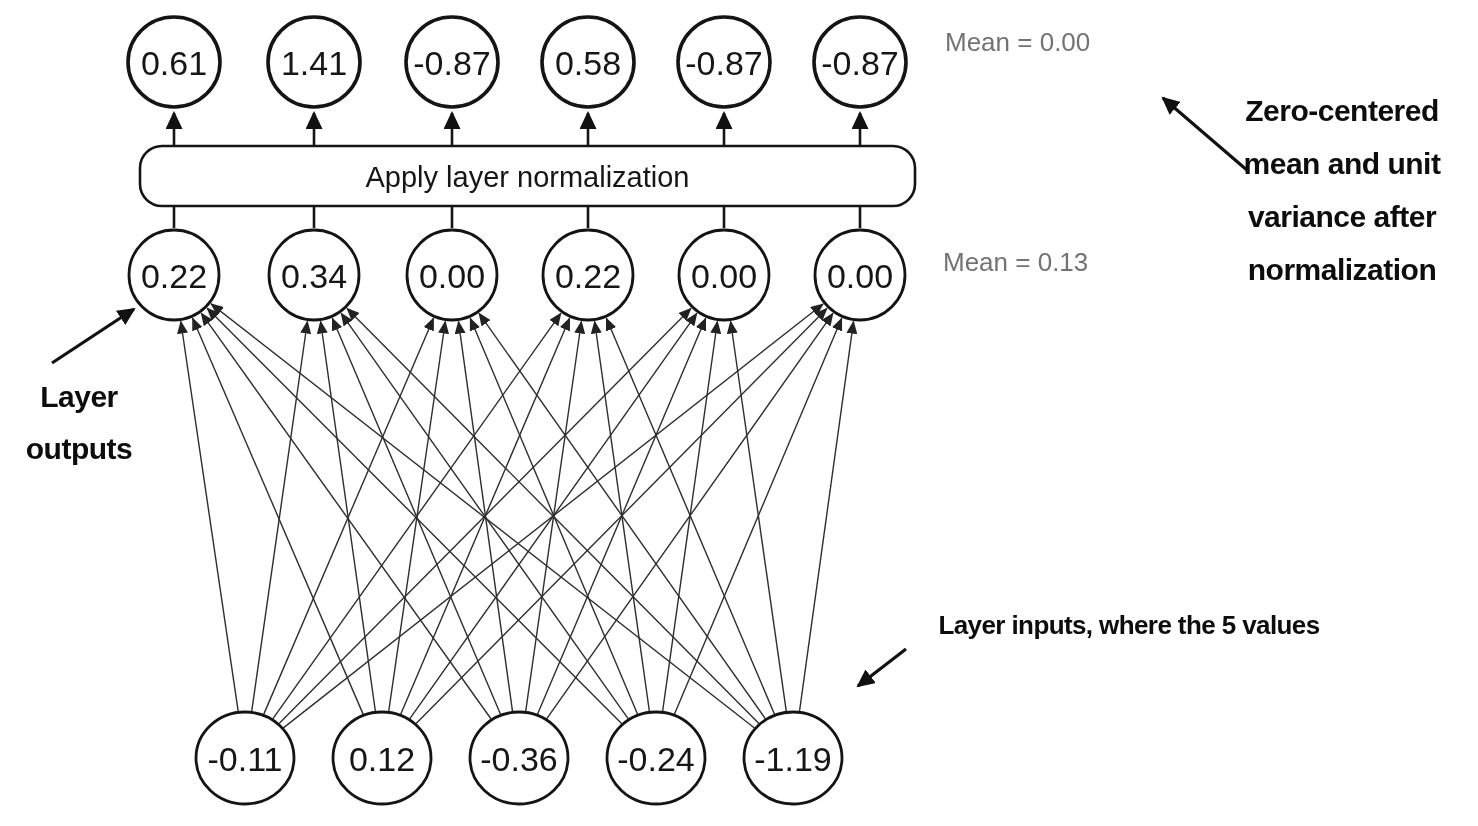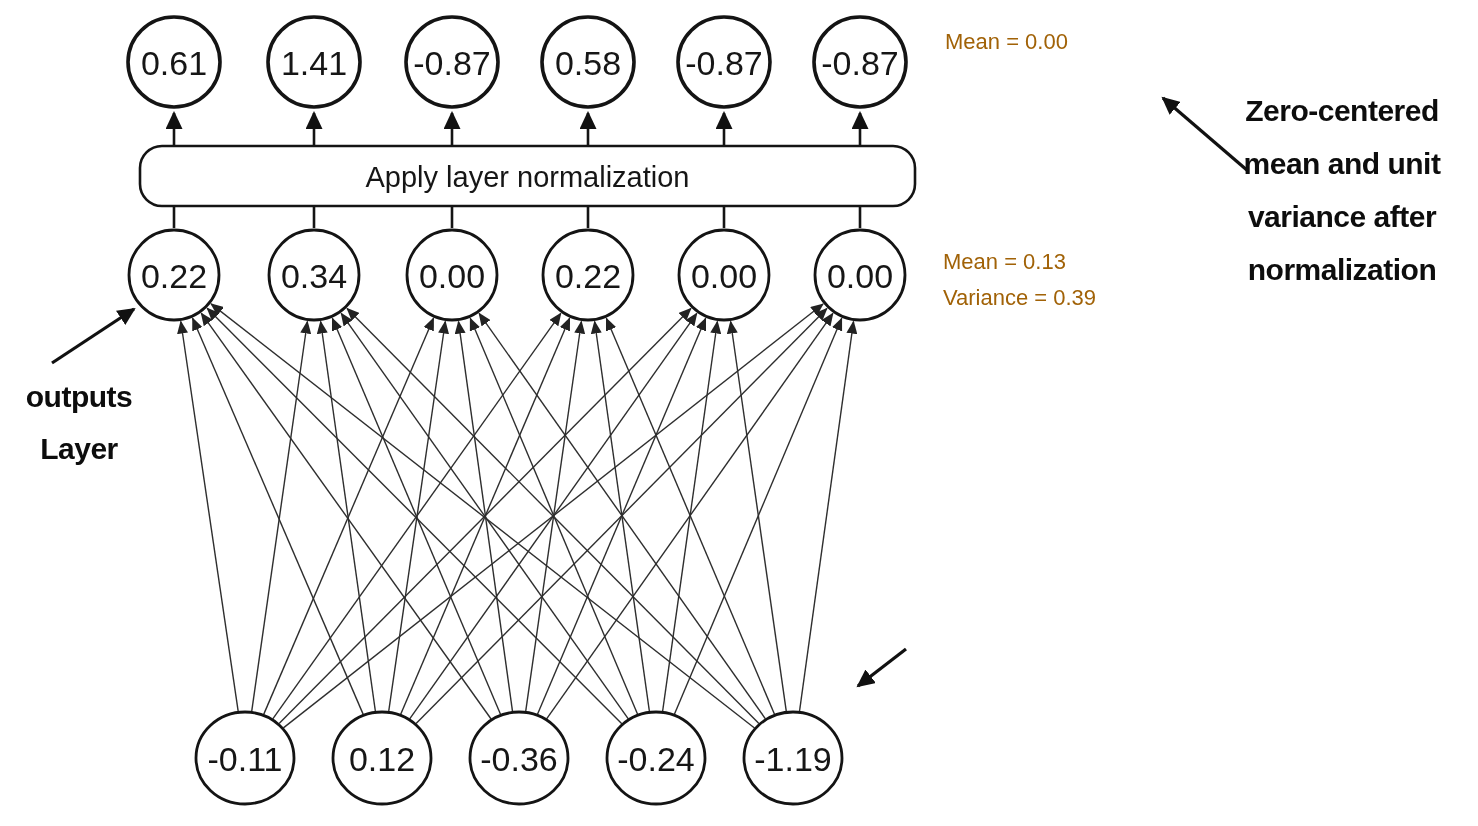--- a/index.html
+++ b/index.html
@@ -3,21 +3,21 @@
 <meta charset="utf-8">
 <style>
   html,body{margin:0;padding:0;background:#ffffff;}
   .stage{
     position:relative;width:1478px;height:826px;background:#ffffff;
     font-family:"Liberation Sans", sans-serif;color:#141414;overflow:hidden;
   }
   .stage svg{position:absolute;left:0;top:0;}
   svg text{font-family:"Liberation Sans", sans-serif;fill:#161616;}
   .stats{
-    position:absolute;font-size:22px;line-height:36px;color:#a16207;
+    position:absolute;font-size:26px;line-height:36px;color:#737373;
     white-space:nowrap;
   }
   .heavy{
     position:absolute;font-weight:bold;color:#0d0d0d;text-align:center;
     white-space:nowrap;
   }
   #zc{left:1188px;top:84px;width:308px;font-size:30px;line-height:53px;letter-spacing:-0.5px;}
   #lo{left:0px;top:371px;width:158px;font-size:30px;line-height:52px;letter-spacing:-0.5px;}
   #li{left:898px;top:599px;width:462px;font-size:26px;line-height:53px;letter-spacing:-0.6px;}
 </style>
@@ -159,33 +159,33 @@
         <line x1="52" y1="363" x2="134" y2="309" stroke="#111111" stroke-width="3.2" marker-end="url(#ah-b)"></line>
         <line x1="1248" y1="171" x2="1163" y2="98" stroke="#111111" stroke-width="3.2" marker-end="url(#ah-b)"></line>
         <line x1="906" y1="649" x2="858" y2="686" stroke="#111111" stroke-width="3.2" marker-end="url(#ah-b)"></line>
       </g>
   </svg>
 
   <div class="stats" id="stats-after" style="left:945px;top:24px;">
     <div>Mean = 0.00</div>
   </div>
 
-  <div class="stats" id="stats-before" style="left:943px;top:244px;">
+  <div class="stats" id="stats-before" style="left:943px;top:244px;text-align:right;">
     <div>Mean = 0.13</div>
-    <div>Variance = 0.39</div>
   </div>
 
   <div class="heavy" id="zc">
     <div>Zero-centered</div>
     <div>mean and unit</div>
     <div>variance after</div>
     <div>normalization</div>
   </div>
 
   <div class="heavy" id="lo">
+    <div>Layer</div>
     <div>outputs</div>
-    <div>Layer</div>
   </div>
 
   <div class="heavy" id="li">
+    <div>Layer inputs, where the 5 values</div>
   </div>
 
 </div>
 
 </body></html>

